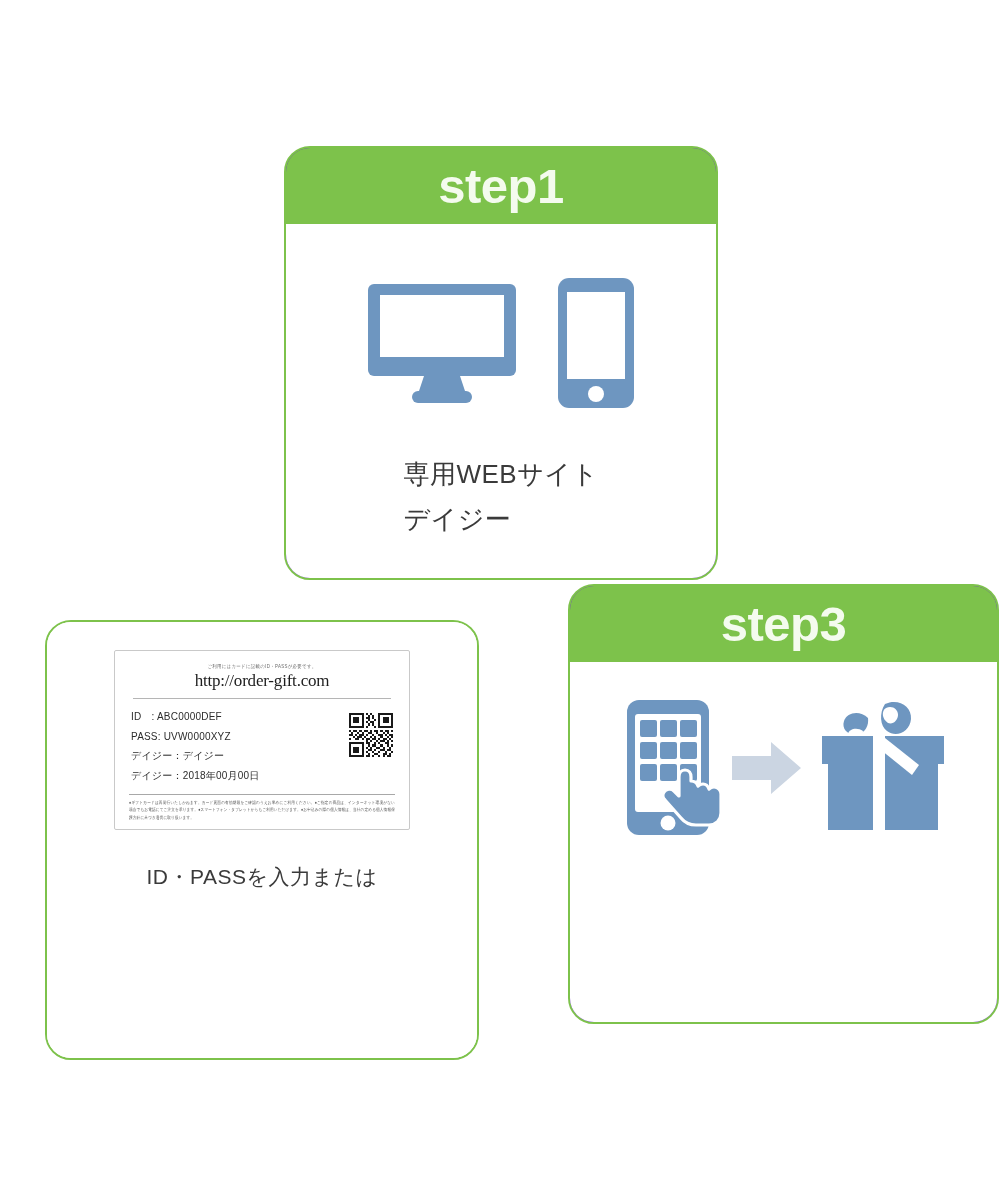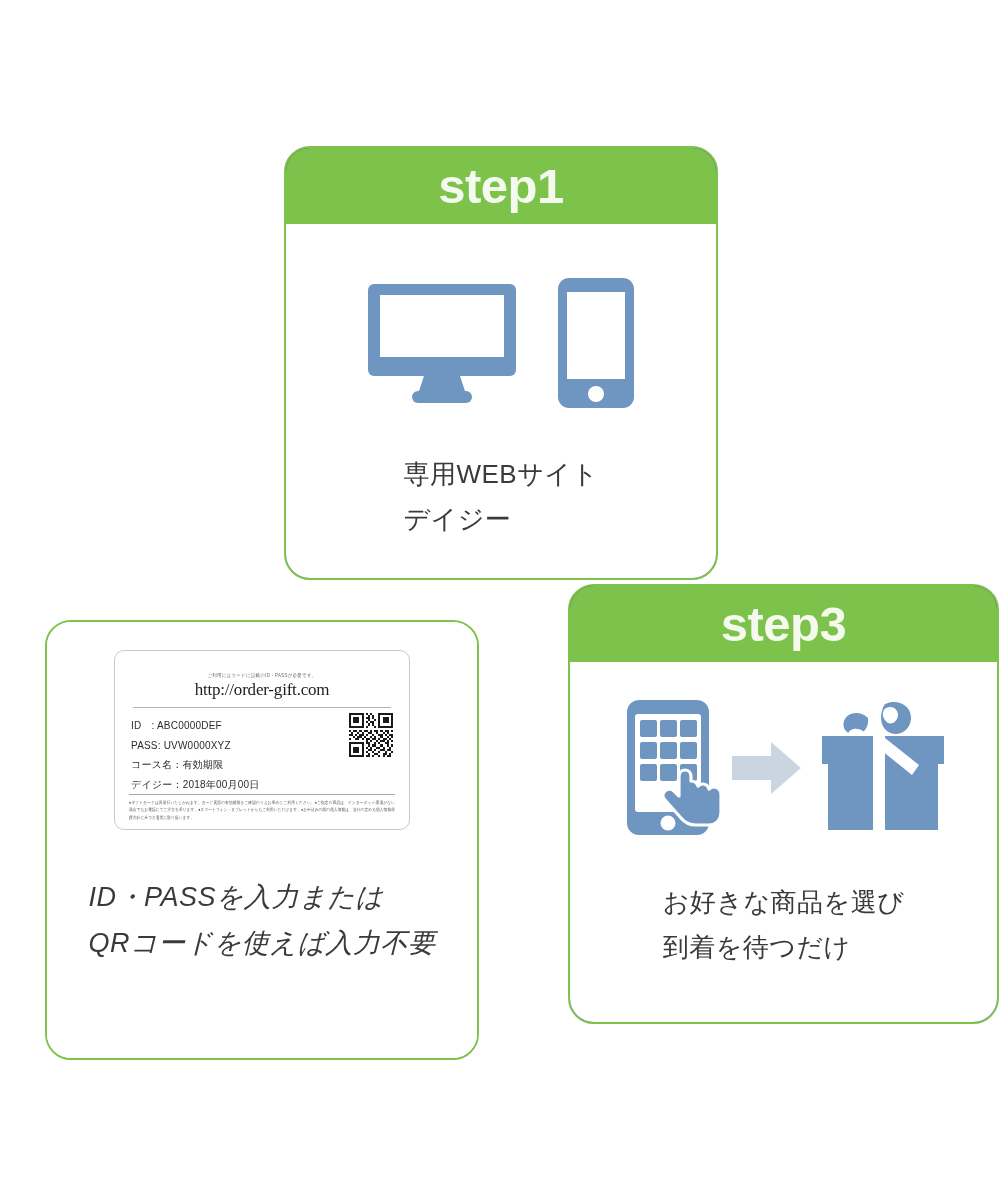--- a/index.html
+++ b/index.html
@@ -64,45 +64,45 @@
     display: flex;
     align-items: flex-end;
     justify-content: center;
     gap: 42px;
   }
   #step1 .caption { margin-top: 40px; }
 
   
   #step2 { left: 45px; top: 620px; width: 434px; height: 440px; }
   #step2 .card-header { height: 76px; }
-  #step2 .caption { margin-top: 44px; font-size: 27px; font-style: italic; }
+  #step2 .caption { margin-top: 29px; font-size: 21px; }
 
   
   #step3 { left: 526px; top: 584px; width: 431px; height: 440px; margin-left: 42px; }
   #step3 .card-header { height: 76px; }
   #step3 .icon-area {
     margin-top: 28px;
     height: 160px;
     display: flex;
     align-items: center;
     justify-content: center;
   }
   #step3 .caption { margin-top: 30px; }
 
   
   .gift-card {
     margin-top: 28px;
     width: 296px;
     height: 180px;
     box-sizing: border-box;
     border: 1.5px solid #c9c9c9;
-    border-radius: 10px;
+    border-radius: 2px;
     background: #fff;
     position: relative;
-    padding: 22px 16px 8px 16px;
+    padding: 13px 16px 8px 16px;
     font-family: "Liberation Sans", "DejaVu Sans", sans-serif;
   }
   .gc-microline {
     text-align: center;
     font-size: 4.4px;
     color: #6a6a6a;
     letter-spacing: 0.35px;
     transform: scaleY(1.15);
     white-space: nowrap;
     overflow: hidden;
@@ -189,21 +189,21 @@
   <div class="card-body">
 
     <div class="gift-card">
       <div class="gc-microline">ご利用にはカードに記載のID・PASSが必要です。</div>
       <div class="gc-url">http://order-gift.com</div>
       <div class="gc-divider"></div>
 
       <div class="gc-fields">
         <div>ID　: ABC0000DEF</div>
         <div>PASS: UVW0000XYZ</div>
-        <div>コース名：有効期限</div>
+        <div>デイジー：デイジー</div>
         <div>デイジー：2018年00月00日</div>
       </div>
 
       <span class="gc-qr">
         <svg width="44" height="44" viewBox="0 0 21 21" shape-rendering="crispEdges" aria-hidden="true">
           <rect width="21" height="21" fill="#ffffff"></rect>
           <g fill="#1a1a1a">
             <rect x="0" y="0" width="7" height="1"></rect>
               <rect x="0" y="6" width="7" height="1"></rect>
             <rect x="0" y="0" width="1" height="7"></rect>
@@ -316,21 +316,20 @@
       </span>
 
       <div class="gc-fine">
         <div class="gc-fine-top"></div>
         <div class="gc-fine-text">●ギフトカードは再発行いたしかねます。カード裏面の有効期限をご確認のうえお早めにご利用ください。●ご指定の商品は、インターネット環境がない場合でもお電話にてご注文を承ります。●スマートフォン・タブレットからもご利用いただけます。●お申込みの際の個人情報は、当社の定める個人情報保護方針に基づき適切に取り扱います。</div>
       </div>
     </div>
 
     <div class="caption">
       <div>ID・PASSを入力または</div>
-      <div>QRコードを使えば入力不要</div>
     </div>
   </div>
 </div>
 
 <div class="step-card" id="step3">
   <div class="card-header">step3</div>
   <div class="card-body">
 
     <div class="icon-area">
       <svg width="330" height="160" viewBox="0 0 330 160" aria-hidden="true">
@@ -373,18 +372,14 @@
 
           <rect x="209" y="74" width="110" height="66" fill="#6E96C0"></rect>
 
           <rect x="254" y="46" width="12" height="94" fill="#ffffff"></rect>
 
           <path d="M266 48 L300 75 L293 85 L262 60 Z" fill="#ffffff"></path>
         </g>
       </svg>
     </div>
 
-    <div class="caption">
-      <div>お好きな商品を選び</div>
-      <div>到着を待つだけ</div>
-    </div>
   </div>
 </div>
 
 </body></html>

